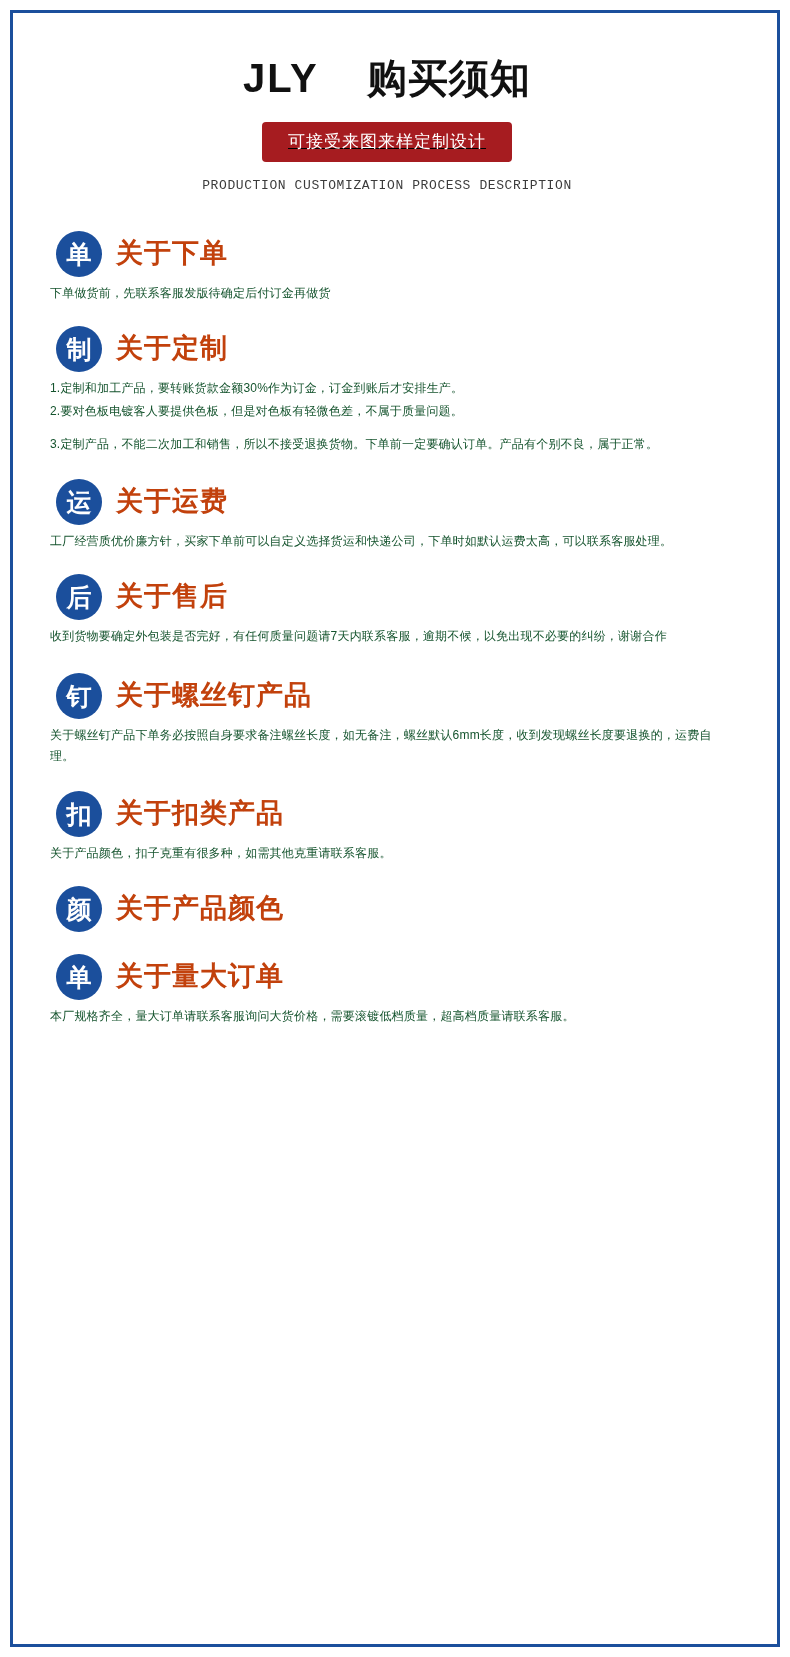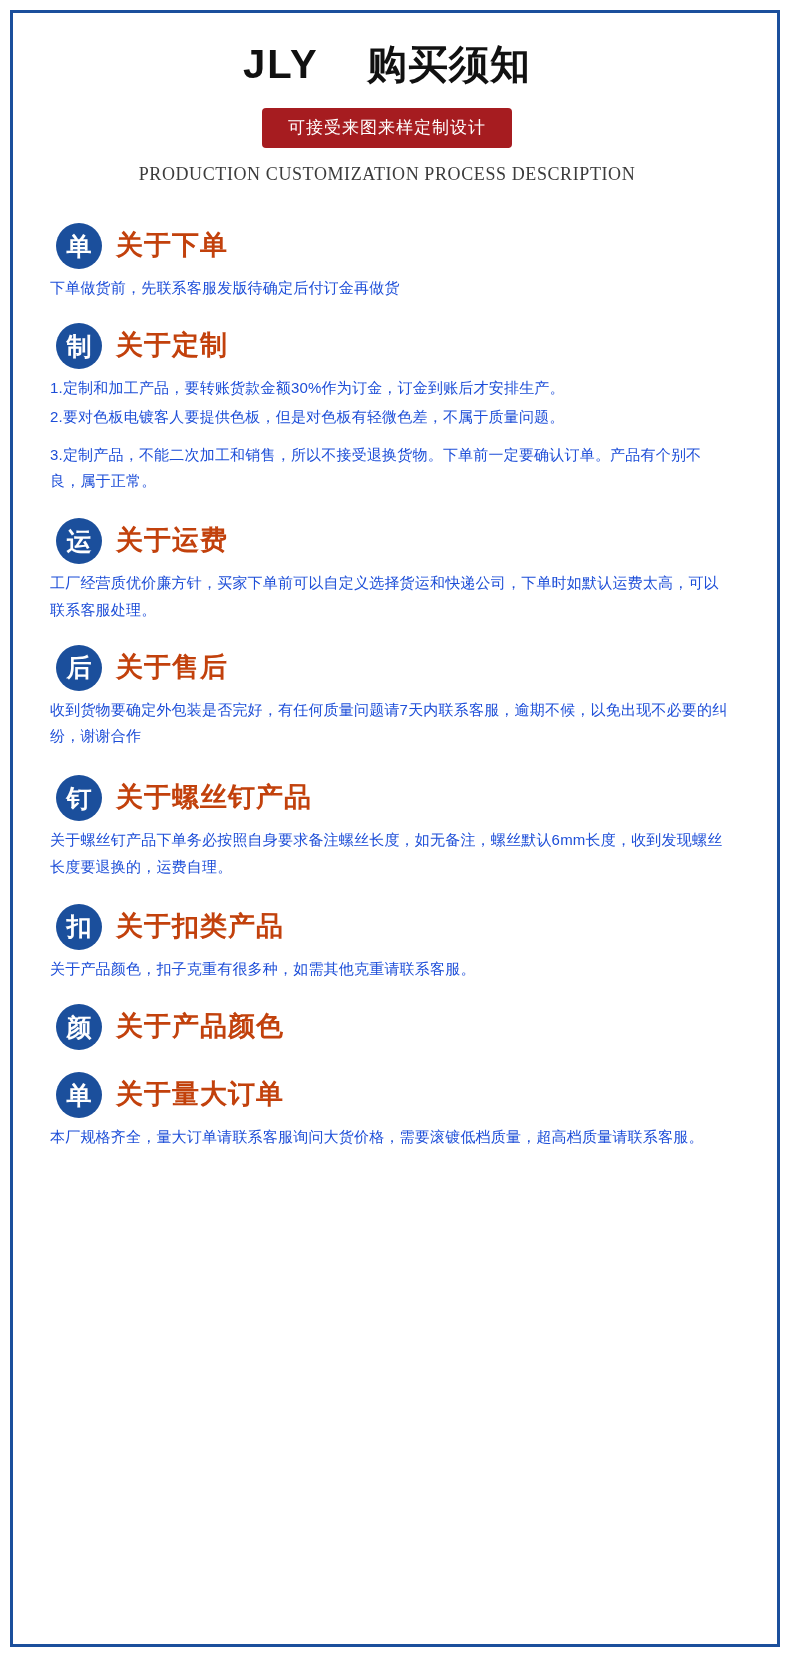--- a/index.html
+++ b/index.html
@@ -23,21 +23,21 @@
     left: 10px;
     top: 10px;
     right: 10px;
     bottom: 10px;
     border: 3px solid #1b4f9c;
     box-sizing: border-box;
   }
   .content {
     position: absolute;
     left: 0;
-    top: 0;
+    top: 14px;
     width: 750px;
     box-sizing: border-box;
     padding: 34px 22px 30px 46px;
   }
 
   
   .header {
     text-align: center;
   }
   .main-title {
@@ -49,37 +49,38 @@
     margin: 8px 0 0 0;
   }
   .main-title .lat {
     font-family: "Liberation Sans", sans-serif;
     letter-spacing: 2px;
   }
   .ribbon-wrap {
     margin-top: 22px;
     display: flex;
     justify-content: center;
+    text-decoration: underline;
   }
   .ribbon {
     background: #a61c20;
     color: #ffffff;
     font-size: 17px;
     line-height: 1;
     padding: 11px 26px 12px 26px;
     border-radius: 4px;
     letter-spacing: 1px;
     white-space: nowrap;
   }
   .subtitle-en {
     margin-top: 16px;
-    font-size: 18px;
+    font-size: 13px;
     color: #3b3b3b;
     letter-spacing: 0.6px;
-    font-family: Liberation Serif, serif;
+    font-family: Liberation Mono, monospace;
   }
 
   
   .sections {
     margin-top: 38px;
   }
   .section {
     margin-bottom: 6px;
   }
   .sec-head {
@@ -103,22 +104,22 @@
     line-height: 1;
   }
   .sec-title {
     font-size: 27px;
     font-weight: bold;
     color: #c2410c;
     letter-spacing: 1px;
     line-height: 1.1;
   }
   .sec-body {
-    font-size: 15px;
-    color: #1d4ed8;
+    font-size: 12px;
+    color: #14532d;
     line-height: 1.75;
     margin: 6px 0 0 4px;
     letter-spacing: 0.2px;
   }
   .sec-body p {
     margin: 0 0 2px 0;
   }
   .gap-sm { height: 10px; }
 
   

